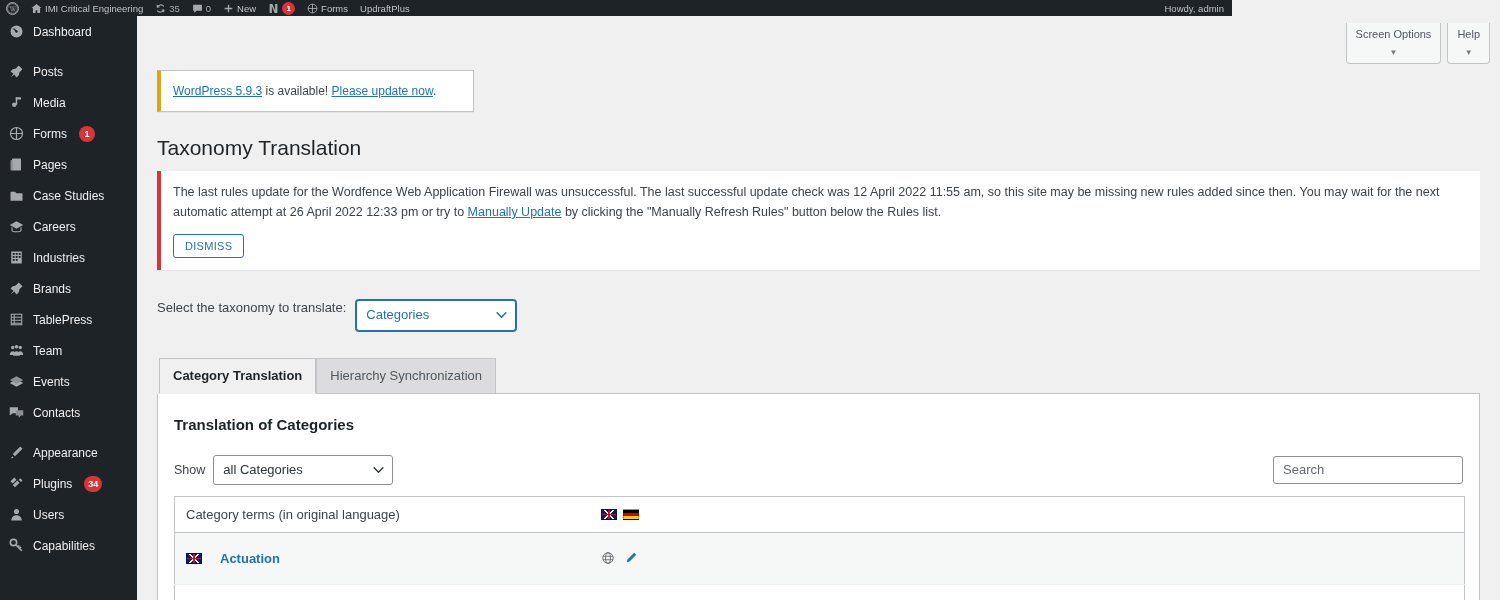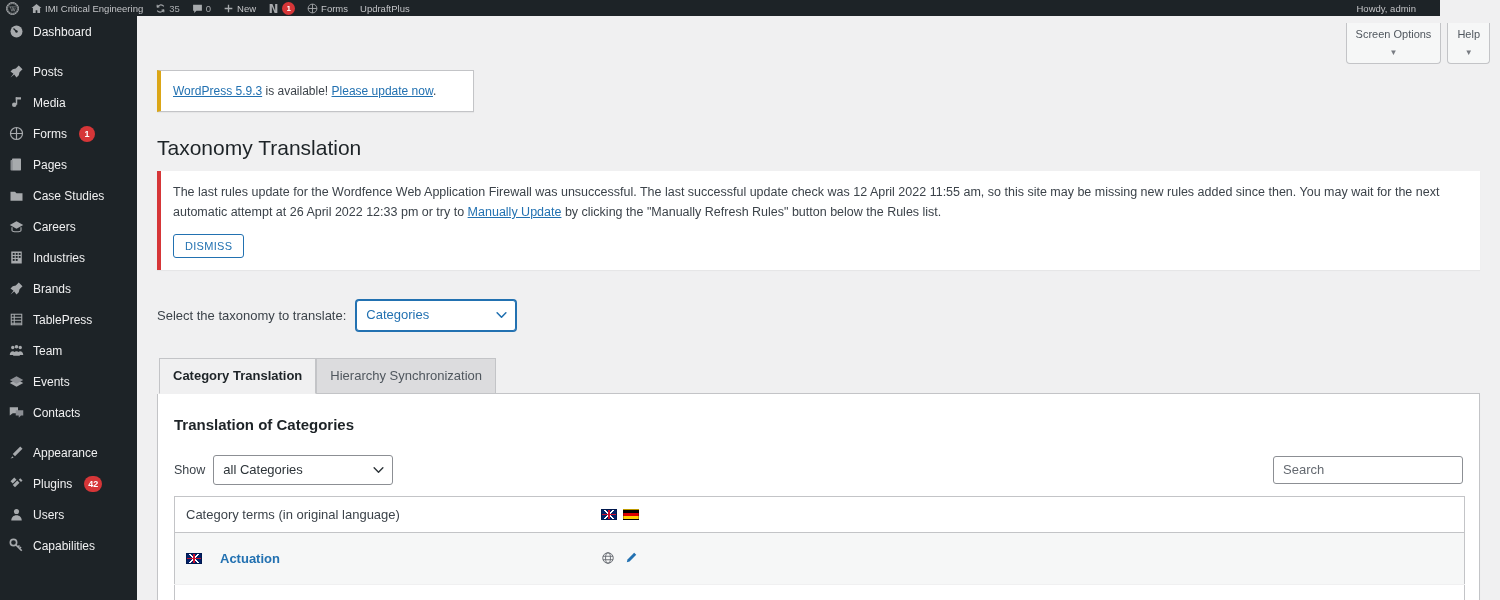--- a/index.html
+++ b/index.html
@@ -8,35 +8,35 @@
     overflow: hidden;
     font-family: "Liberation Sans", sans-serif;
     background: #f0f0f1;
     color: #3c434a;
     -webkit-font-smoothing: antialiased;
   }
 
   
   #adminbar {
     position: absolute; top: 0; left: 0;
-    width: 1440px; height: 16px;
+    width: 1232px; height: 16px;
     background: #1d2327;
     color: #c3c4c7;
     font-size: 9px;
     display: flex; align-items: center;
     z-index: 50;
   }
   .ab-item {
     display: flex; align-items: center; gap: 3px;
     height: 16px; padding: 0 6px;
     color: #c3c4c7; white-space: nowrap;
     font-size: 9.5px;
   }
   .ab-item .glyph { font-size: 11px; line-height: 1; color: #a7aaad; display:inline-block; }
-  .ab-right { margin-left: auto; padding-right: 24px; }
+  .ab-right { margin-left: auto; padding-right: 8px; }
   .ab-count { color: #a7aaad; }
   .ab-bubble {
     display: inline-flex; align-items: center; justify-content: center;
     min-width: 13px; height: 13px; border-radius: 7px;
     background: #d63638; color: #fff; font-size: 8px; font-weight: 600;
     padding: 0 3px;
   }
   .wp-logo-circle {
     width: 13px; height: 13px; border-radius: 50%;
     border: 1.4px solid #a7aaad; color: #a7aaad;
@@ -144,21 +144,21 @@
     color: #2271b1;
     border-radius: 3px;
     font-size: 11px; font-weight: 500;
     letter-spacing: .3px;
     padding: 5px 11px;
     margin-top: 2px;
   }
 
   
   .tax-row {
-    display: flex; align-items: center; gap: 10px;
+    display: flex; align-items: flex-start; gap: 10px;
     margin-top: 30px;
     font-size: 13px; color: #3c434a;
   }
   .wp-select {
     background: #fff;
     border: 1px solid #8c8f94;
     border-radius: 3px;
     font-size: 13px;
     color: #2c3338;
     padding: 5px 28px 5px 9px;
@@ -545,21 +545,21 @@
 
   <div class="menu-item">
     <span class="mi-icon">
       <svg width="15" height="15" viewBox="0 0 20 20" fill="#a7aaad">
           <path d="M7 2l3 3-5 5-3-3z"></path>
           <path d="M11 6l3 3-6 6-3-3z"></path>
           <path d="M15 3l3 3-2 2-3-3z"></path>
         </svg>
     </span>
     <span class="mi-label">Plugins</span>
-    <span class="menu-bubble">42</span>
+    <span class="menu-bubble">34</span>
   </div>
 
   <div class="menu-item">
     <span class="mi-icon">
       <svg width="15" height="15" viewBox="0 0 20 20" fill="#a7aaad">
           <circle cx="10" cy="6" r="3.4"></circle>
           <path d="M3 18c0-4 3-7 7-7s7 3 7 7z"></path>
         </svg>
     </span>
     <span class="mi-label">Users</span>

